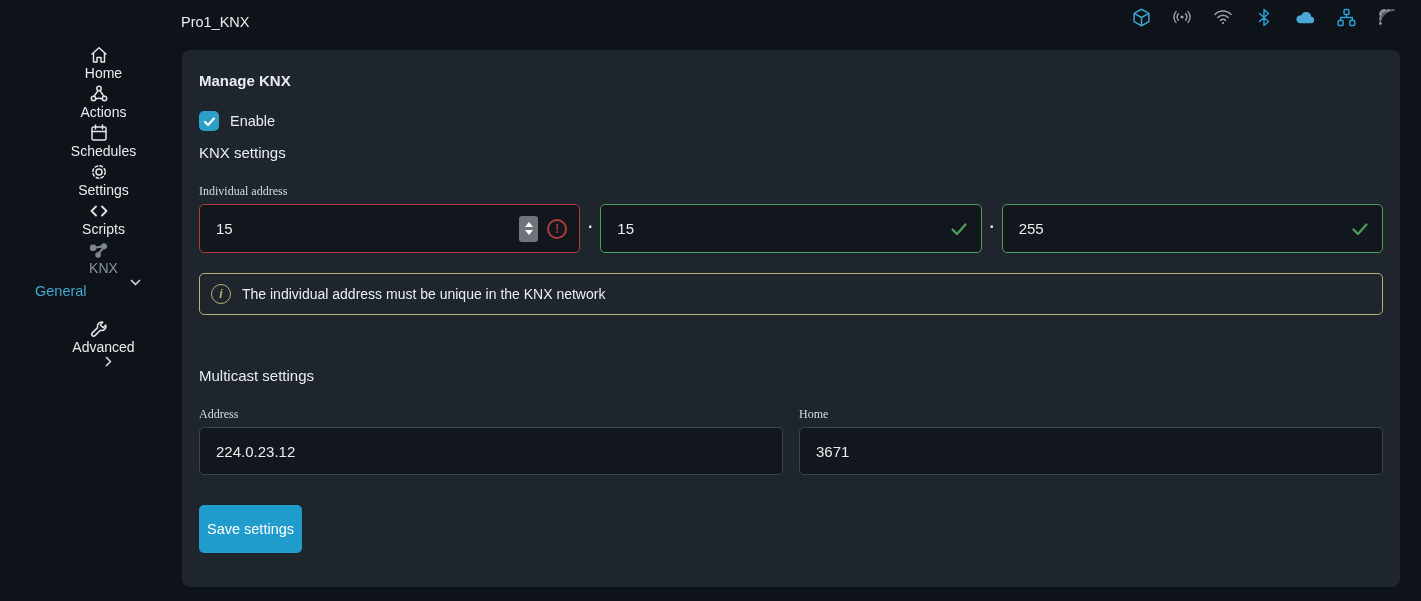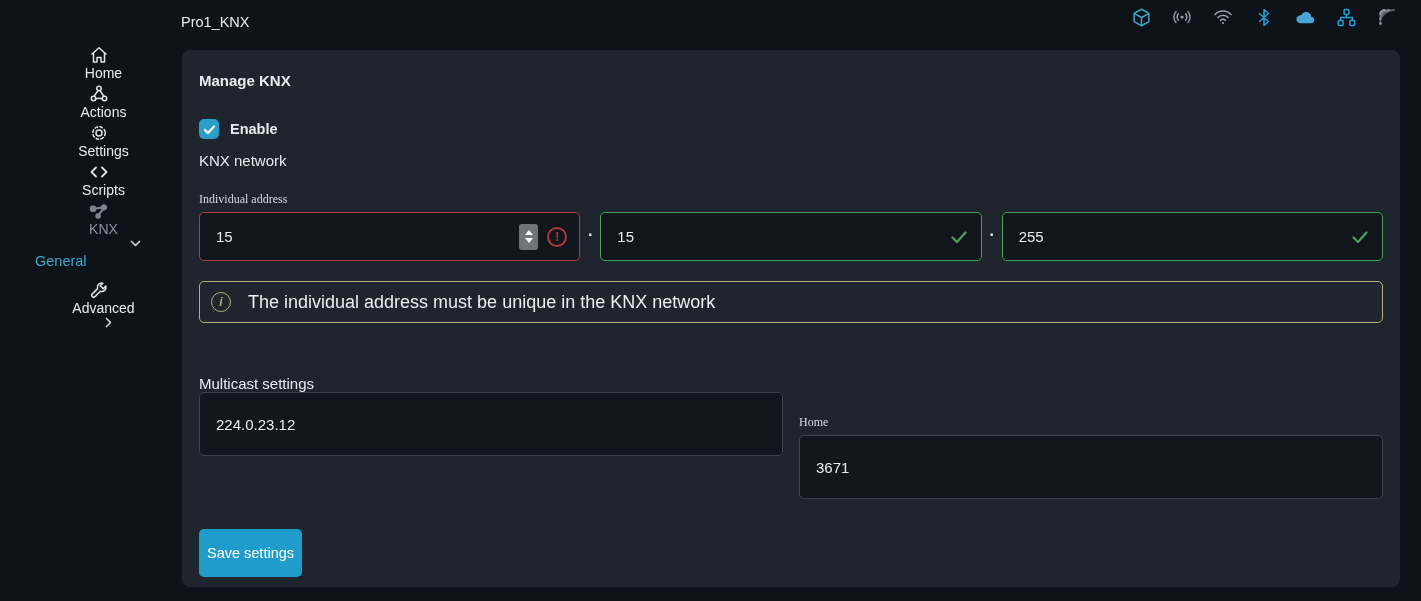--- a/index.html
+++ b/index.html
@@ -46,31 +46,31 @@
   }
   .side-item{
     display:flex;align-items:center;height:39px;padding-left:25px;
     cursor:pointer;font-size:14px;color:var(--text);flex-direction:column;
   }
   .side-item .s-icon{width:20px;height:20px;margin-right:9px;display:flex;align-items:center;justify-content:center;flex:0 0 20px;}
   .side-item.dim{color:var(--text-dim);}
   .side-item .chev{margin-left:auto;margin-right:40px;display:flex;}
   .side-item.adv .chev{margin-left:10px;margin-right:0;}
   .sub-item{
-    height:34px;display:flex;align-items:center;padding-left:35px;
+    height:34px;display:flex;padding-left:35px;
     font-size:14.5px;color:var(--active-link);cursor:pointer;margin-top:4px;margin-bottom:2px;
   }
   
   .panel{
     position:absolute;left:182px;top:50px;width:1218px;height:537px;
     background:var(--panel-bg);border-radius:8px;
     padding:22px 17px 0 17px;
   }
   .panel-heading{font-size:15px;font-weight:700;color:var(--text);}
-  .enable-row{display:flex;align-items:center;margin-top:30px;font-weight:bold;}
+  .enable-row{display:flex;align-items:center;margin-top:22px;}
   .checkbox{
     width:20px;height:20px;border-radius:5px;background:var(--checkbox);
     display:flex;align-items:center;justify-content:center;cursor:pointer;
   }
   .enable-label{margin-left:11px;font-size:14.5px;}
   .section-title{font-size:15px;margin-top:13px;color:var(--text);}
   .field-label{font-size:12px;margin-top:23px;margin-bottom:5px;color:#d8dce0;font-family:Liberation Serif, serif;}
   .addr-row{display:flex;align-items:flex-start;}
   .addr-field{
     position:relative;flex:1;height:49px;background:var(--input-bg);
@@ -100,26 +100,26 @@
   .ok-badge{margin-right:12px;display:flex;flex:0 0 20px;}
   .info-banner{
     margin-top:20px;height:42px;border:1px solid var(--info);border-radius:5px;
     display:flex;align-items:center;padding-left:11px;
   }
   .info-icon{
     width:20px;height:20px;border:1.7px solid var(--info);border-radius:50%;
     color:var(--info);font-size:12px;font-style:italic;font-weight:700;
     display:flex;align-items:center;justify-content:center;flex:0 0 20px;
   }
-  .info-text{margin-left:17px;font-size:18px;color:#eceef0;}
+  .info-text{margin-left:11px;font-size:14px;color:#eceef0;}
   .multicast-title{font-size:15px;margin-top:52px;color:var(--text);}
   .mc-grid{display:flex;gap:16px;margin-top:0;}
   .mc-col{flex:1;}
   .mc-input{
-    width:100%;height:64px;background:var(--input-bg);
+    width:100%;height:48px;background:var(--input-bg);
     border:1px solid var(--input-border);border-radius:5px;
     color:var(--text);font-size:15px;font-family:"Liberation Sans",sans-serif;
     padding-left:16px;outline:none;
   }
   .save-btn{
     margin-top:30px;width:103px;height:48px;background:var(--accent);
     border:none;border-radius:5px;color:#fff;font-size:14.5px;
     font-family:"Liberation Sans",sans-serif;cursor:pointer;
   }
   svg{display:block;}
@@ -198,20 +198,29 @@
       <svg width="20" height="20" viewBox="0 0 20 20" fill="none" stroke="#e2e5e8" stroke-width="1.5">
         <circle cx="10" cy="4.5" r="2.2"></circle>
           <circle cx="4.5" cy="14.5" r="2.2"></circle>
           <circle cx="15.5" cy="14.5" r="2.2"></circle>
         <path d="M9 6.6 C7.5 9 6 10.5 5 12.6 M11 6.6 C12.5 9 14 10.5 15 12.6 M6.7 14.8 C9 14 11 14 13.3 14.8"></path>
       </svg>
     </span>
     <span>Actions</span>
   </div>
 
+  <div class="side-item">
+    <span class="s-icon">
+      <svg width="20" height="20" viewBox="0 0 20 20" fill="none" stroke="#e2e5e8" stroke-width="1.5" stroke-linecap="round">
+        <rect x="3" y="4" width="14" height="13" rx="1.5"></rect>
+          <path d="M6.5 2 V6 M13.5 2 V6 M3 8.5 H17"></path>
+      </svg>
+    </span>
+    <span>Schedules</span>
+  </div>
 
   <div class="side-item">
     <span class="s-icon">
       <svg width="20" height="20" viewBox="0 0 20 20" fill="none" stroke="#e2e5e8" stroke-width="1.5" stroke-linecap="round">
         <circle cx="10" cy="10" r="3"></circle>
         <circle cx="10" cy="10" r="6.2" stroke-dasharray="2.6 2.3"></circle>
       </svg>
     </span>
     <span>Settings</span>
   </div>
@@ -268,21 +277,21 @@
 
   <div class="enable-row">
     <span class="checkbox">
       <svg width="13" height="13" viewBox="0 0 13 13" fill="none" stroke="#ffffff" stroke-width="2.2" stroke-linecap="round" stroke-linejoin="round">
         <path d="M2 7 L5 10 L11 3.5"></path>
       </svg>
     </span>
     <span class="enable-label">Enable</span>
   </div>
 
-  <div class="section-title">KNX network</div>
+  <div class="section-title">KNX settings</div>
 
   <div class="field-label">Individual address</div>
 
   <div class="addr-row">
     <div class="addr-field error">
       <input type="text" value="15" style="">
       <span class="spinner">
         <span class="spin-up"></span>
         <span class="spin-down"></span>
       </span>
@@ -310,20 +319,21 @@
 
   <div class="info-banner">
     <span class="info-icon">i</span>
     <span class="info-text">The individual address must be unique in the KNX network</span>
   </div>
 
   <div class="multicast-title">Multicast settings</div>
 
   <div class="mc-grid">
     <div class="mc-col">
+      <div class="field-label">Address</div>
       <input class="mc-input" type="text" value="224.0.23.12" style="">
     </div>
     <div class="mc-col">
       <div class="field-label">Home</div>
       <input class="mc-input" type="text" value="3671" style="">
     </div>
   </div>
 
   <button class="save-btn">Save settings</button>
 

